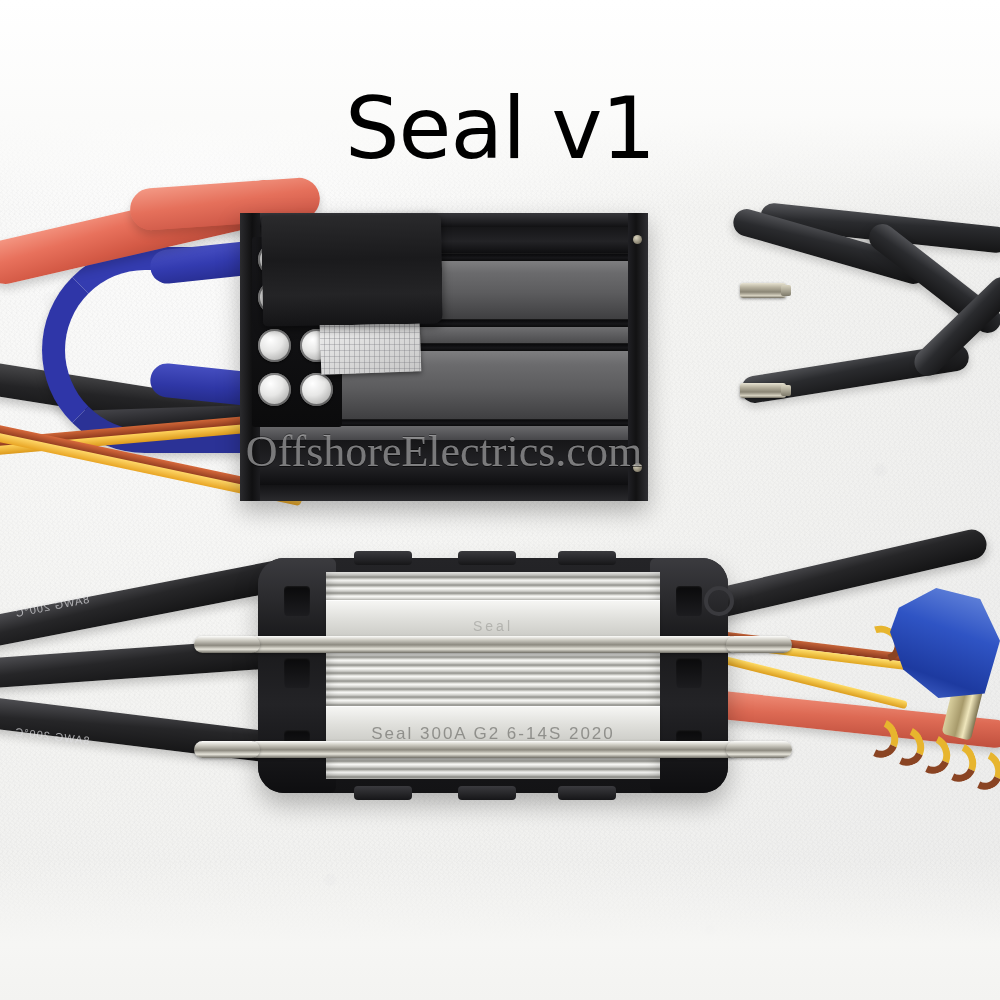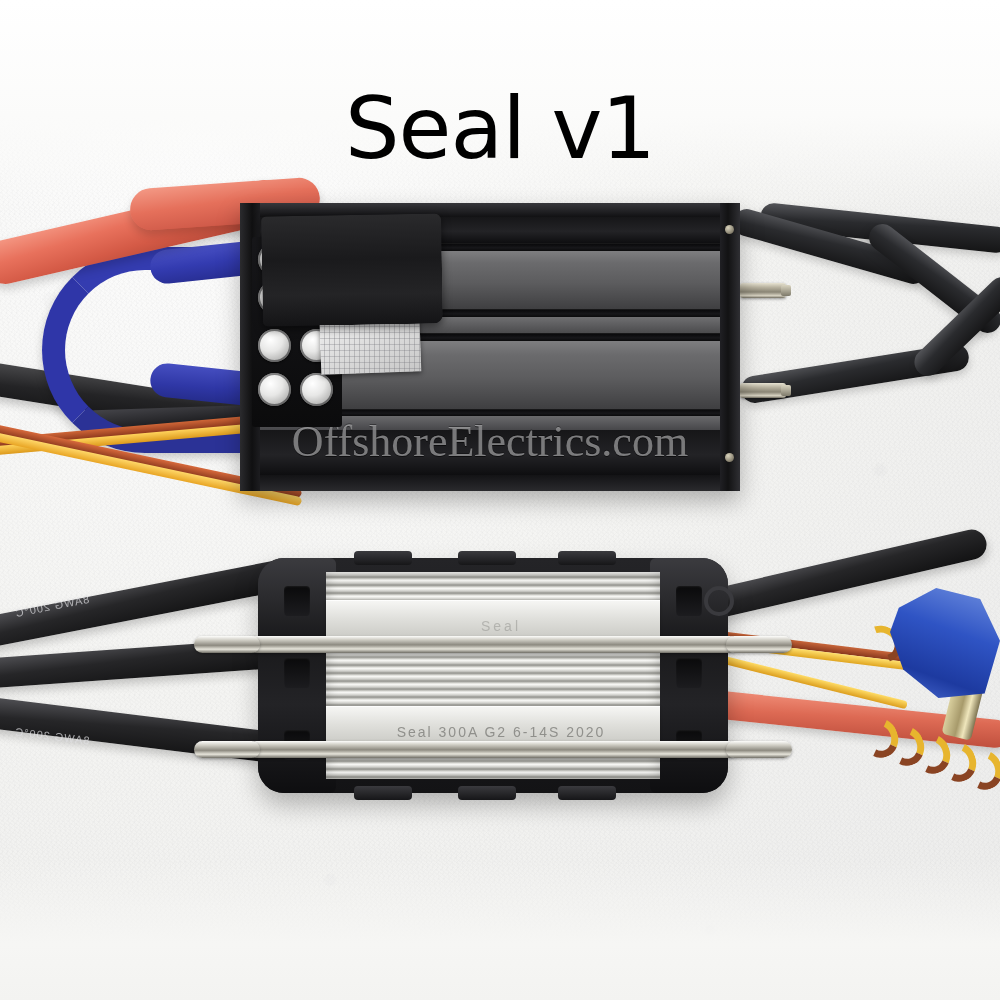--- a/index.html
+++ b/index.html
@@ -135,21 +135,21 @@
   }
   .fitting::after{
     content:"";position:absolute;right:-5px;top:2px;width:10px;height:11px;
     background:linear-gradient(#d9d4c0,#7e7a6b);border-radius:2px;
   }
   .v1-fit-1{left:740px;top:98px;}
   .v1-fit-2{left:740px;top:198px;}
 
   
   #v1-body{
-    position:absolute;left:240px;top:18px;width:500px;height:288px;
+    position:absolute;left:240px;top:28px;width:408px;height:288px;
     background:linear-gradient(180deg,#1b1b1d 0%,#18181a 100%);
     box-shadow:0 10px 22px rgba(0,0,0,.28);
   }
   .v1-endcap{
     position:absolute;top:0;width:20px;height:100%;
     background:linear-gradient(90deg,#2b2b2e,#101011 60%,#1d1d20);
   }
   .v1-endcap.left{left:0;}
   .v1-endcap.right{right:0;background:linear-gradient(270deg,#2f2f33,#121213 60%,#202024);}
   .v1-screw{
@@ -294,27 +294,26 @@
     position:absolute;left:68px;top:14px;width:334px;height:207px;
     background:
       repeating-linear-gradient(180deg,
         #fcfcfa 0px, #e2e2de 2px, #b9b9b4 4px, #8f8f8a 5px, #d5d5d0 7px, #f4f4f1 8px);
     box-shadow:inset 0 0 14px rgba(0,0,0,.22);
   }
   .g2-plate{
     position:absolute;left:0;right:0;height:52px;
     background:linear-gradient(180deg,#f7f7f5 0%,#e0e0dc 35%,#cfcfca 65%,#eaeae6 100%);
     box-shadow:0 1px 3px rgba(0,0,0,.18), inset 0 1px 0 rgba(255,255,255,.8);
-    padding-left:8px;
   }
   #g2-plate-top{top:28px;}
   #g2-plate-bot{top:134px;}
   .g2-etch{
     position:absolute;width:100%;text-align:center;
-    color:rgba(120,120,116,.75);font-size:14px;letter-spacing:2px;
+    color:rgba(120,120,116,.75);font-size:17px;letter-spacing:2px;
     font-family:"Liberation Sans", sans-serif;white-space:nowrap;
   }
   #g2-etch-top{top:18px;color:rgba(135,135,130,.45);letter-spacing:3px;font-size:14px;}
   #g2-etch-bot{top:18px;}
 
   .g2-rod{
     position:absolute;height:17px;border-radius:9px;
     background:linear-gradient(180deg,#fdfdfb 0%,#cfcdc4 22%,#8d8a80 52%,#e6e4da 76%,#6f6d65 100%);
     box-shadow:0 1px 3px rgba(0,0,0,.35);
   }

